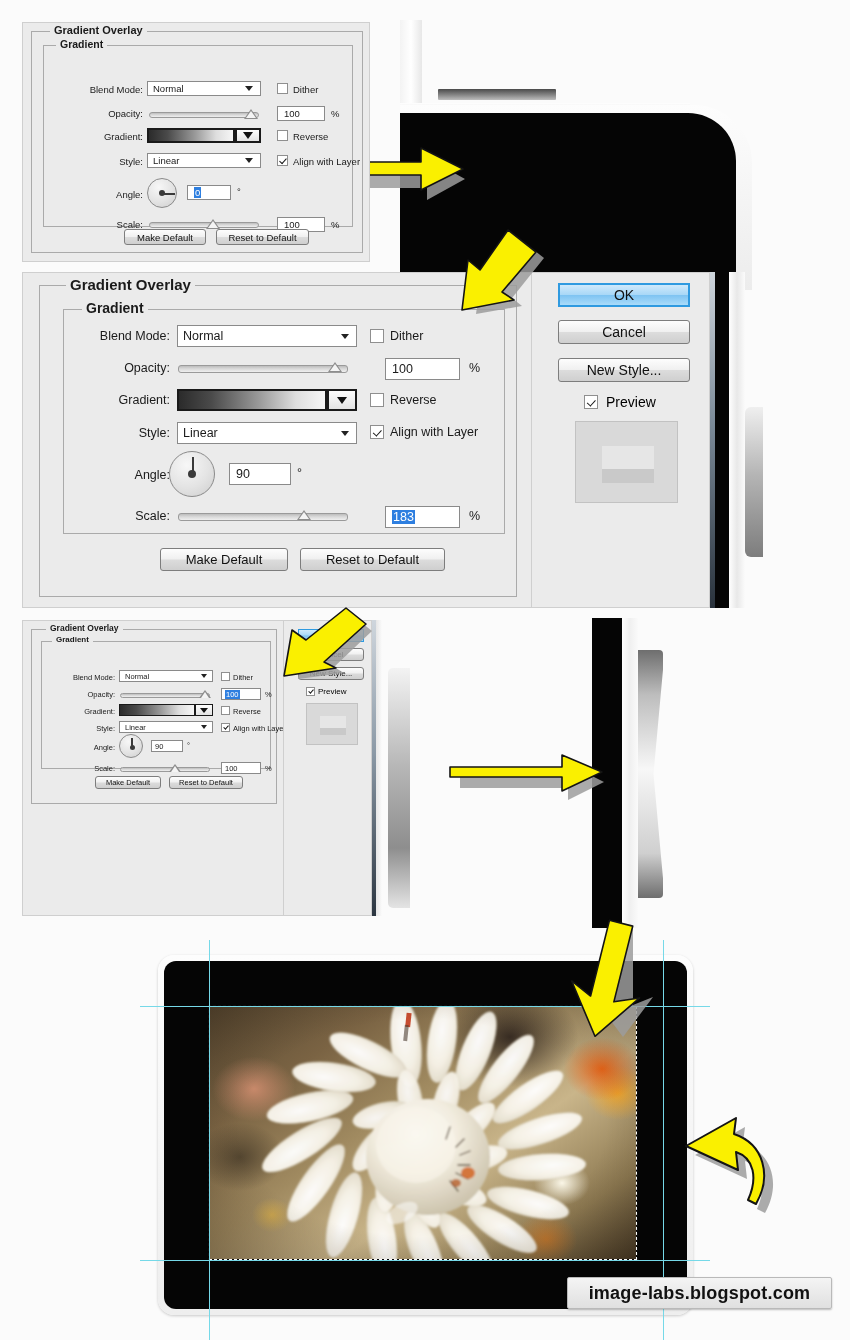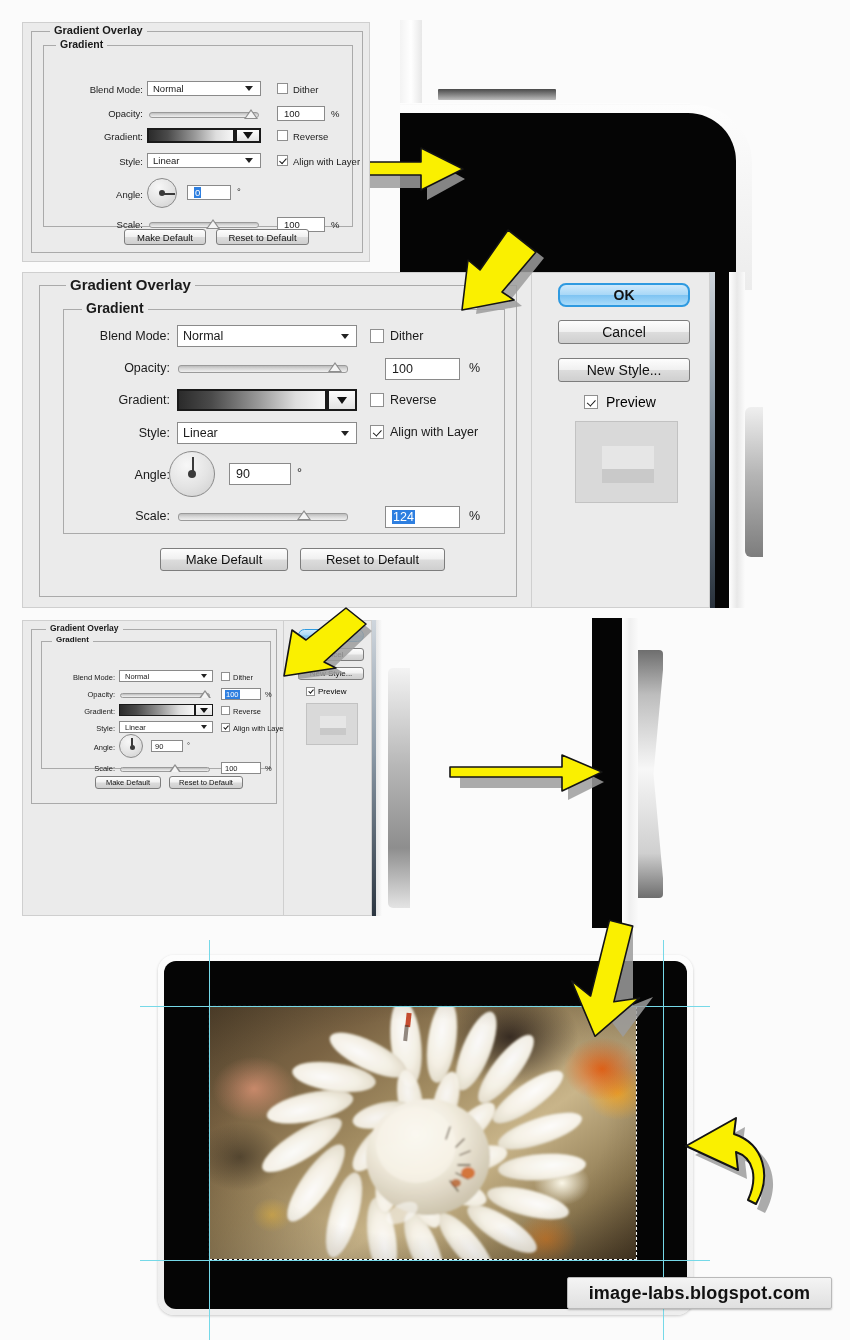--- a/index.html
+++ b/index.html
@@ -96,21 +96,21 @@
   .dial .hub{position:absolute;border-radius:50%;background:#3a3a3a;}
   .ps-btn{
     position:absolute;
     background:linear-gradient(to bottom,#fdfdfd 0%,#f0f0f0 48%,#dcdcdc 52%,#cfcfcf 100%);
     border:1px solid #7d7d7d;border-radius:3px;box-sizing:border-box;
     display:flex;align-items:center;justify-content:center;
     white-space:nowrap;color:#111;
   }
   .ps-btn.primary{
     background:linear-gradient(to bottom,#cfe9fb 0%,#a9d8f7 48%,#7fc4f2 52%,#aadcfa 100%);
-    border:2px solid #2f9ae0;border-radius:8px;font-weight:bold;
+    border:2px solid #2f9ae0;border-radius:0;font-weight:normal;
   }
   .preview-box{
     position:absolute;background:#d9d9d9;border:1px solid #c2c2c2;box-sizing:border-box;
   }
   .preview-box .bar1{position:absolute;background:#cfcfcf;}
   .preview-box .bar2{position:absolute;background:#c5c5c5;}
 
   
   .dev-white{position:absolute;background:#fafafa;}
   .dev-black{position:absolute;background:#050505;}
@@ -287,21 +287,21 @@
   </div>
   <span class="unit" style="left:274px;top:193px;font-size:12.5px;">°</span>
 
   <span class="lbl" style="left:42px;top:236px;width:105px;font-size:12.5px;">Scale:</span>
   <div class="slider-track" style="left:155px;top:240px;width:170px;height:8px;"></div>
   <div class="thumb-wrap" style="left:274px;top:237px;width:16px;height:12px;">
     <span class="outer"></span>
       <span class="inner"></span>
   </div>
   <div class="ps-input sel" style="left:362px;top:233px;width:75px;height:22px;font-size:12.5px;">
-    <span class="val">124</span>
+    <span class="val">183</span>
   </div>
   <span class="unit" style="left:446px;top:236px;font-size:12.5px;">%</span>
 
   <div class="ps-btn" style="left:137px;top:275px;width:128px;height:23px;font-size:13px;">
     <span>Make Default</span>
   </div>
   <div class="ps-btn" style="left:277px;top:275px;width:145px;height:23px;font-size:13px;">
     <span>Reset to Default</span>
   </div>
 </div>

